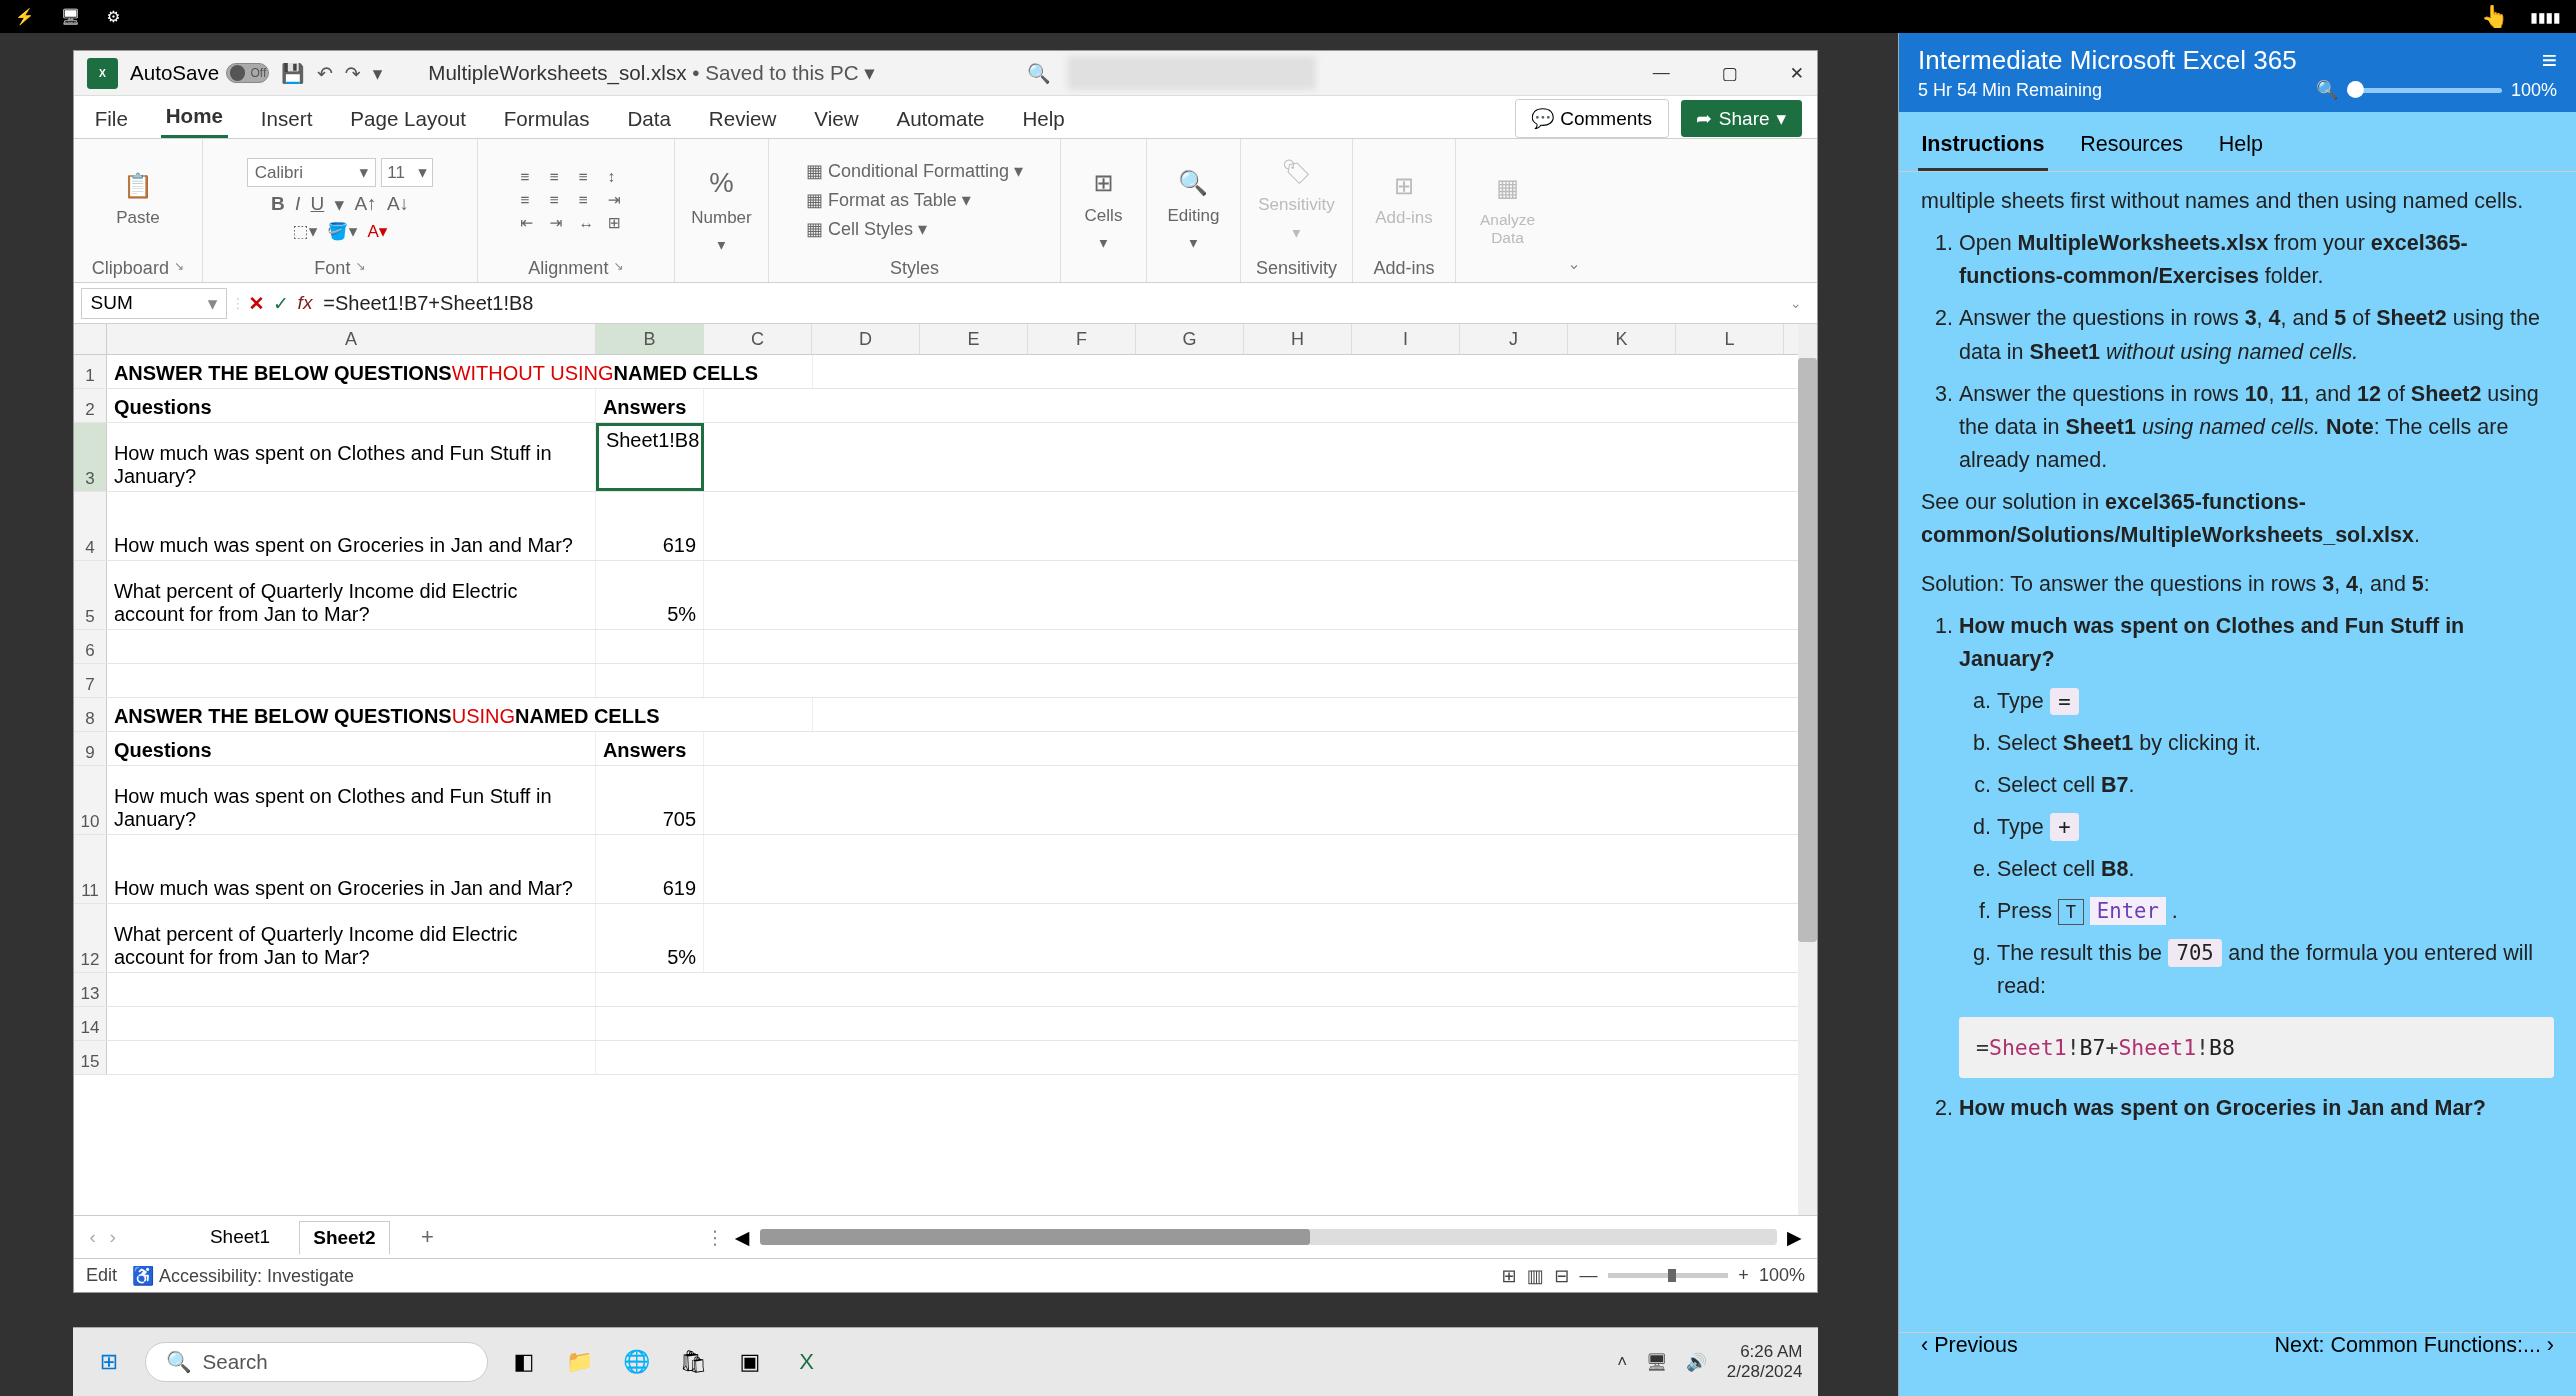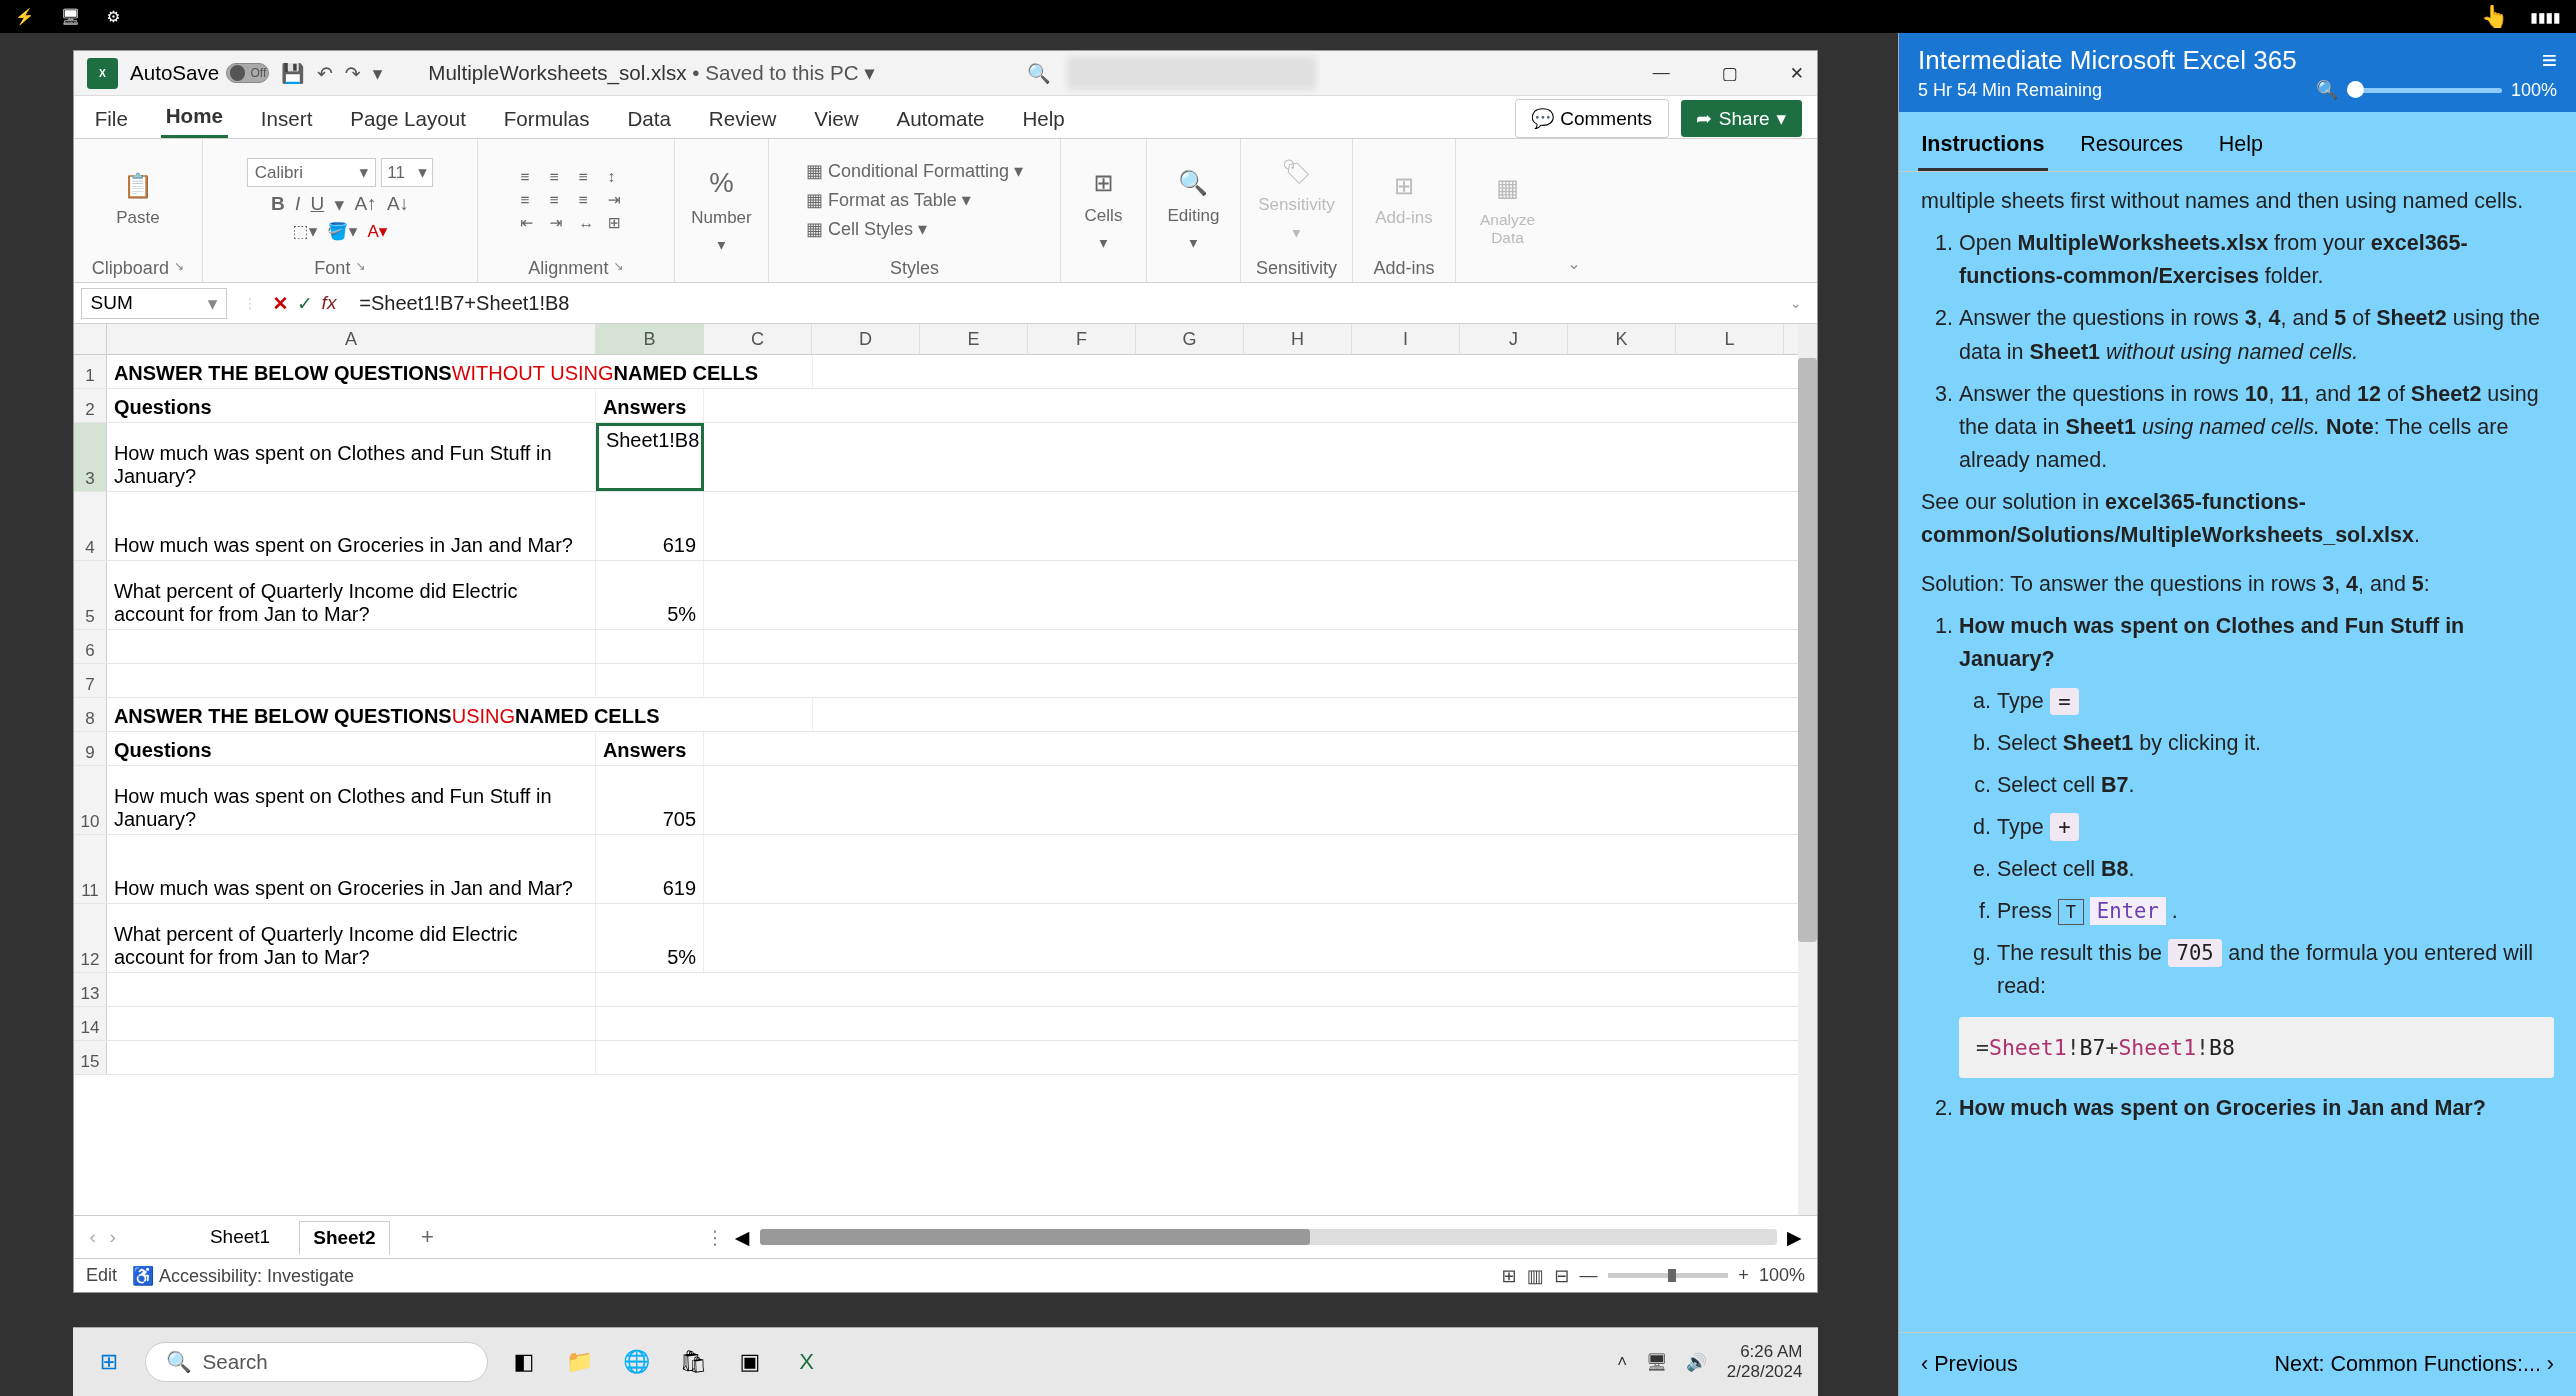--- a/index.html
+++ b/index.html
@@ -33,21 +33,21 @@
 
 .ribbon-body { height:144px; border-bottom:0.9px solid #d0d0d0; display:flex; background:#fafafa; color:#666; overflow:hidden;}
 .rgroup { border-right:0.9px solid #e0e0e0; padding:6.9px 10.3px 3.4px 10.3px; display:flex; flex-direction:column; align-items:center; justify-content:space-between;}
 .rgroup .glabel { font-size:18px; color:#666; margin-top:3.4px;}
 .rgroup .gbody { flex:1; display:flex; gap:8.6px; flex-wrap:wrap; align-items:center; justify-content:center; font-size:15.5px;}
 .glabel-row { display:flex; width:100%; justify-content:center; gap:5.2px; align-items:center;}
 .glabel-row .launcher{font-size:12px; color:#888;}
 .font-name { width:129px; height:29px; border:0.9px solid #ccc; padding:0 6.9px; display:flex; align-items:center; justify-content:space-between; background:#fff; font-size:17px;}
 .font-size { width:52px; height:29px; border:0.9px solid #ccc; padding:0 5.2px; background:#fff; display:flex; align-items:center; justify-content:space-between; font-size:17px;}
 
-.namebox-row { height:41px; display:flex; align-items:center; border-bottom:0.9px solid #d0d0d0; padding:0 6.9px; gap:16px;}
+.namebox-row { height:41px; display:flex; align-items:center; border-bottom:0.9px solid #d0d0d0; padding:0 6.9px; gap:4px;}
 .namebox { width:146px; height:31px; border:0.9px solid #ccc; display:flex; align-items:center; padding:0 8.6px; font-size:19px; justify-content:space-between;}
 .fx-controls { display:flex; gap:8.6px; align-items:center; font-size:19px;}
 .fx-cancel { color:#c00; font-weight:bold;}
 .fx-enter { color:#1d6f42;}
 .fx-label { font-style:italic; color:#7f1d1d;}
 .formula-input { flex:1; font-size:20px; padding:3.4px 6.9px; color:#222;}
 
 .grid-headers { display:flex; height:31px; border-bottom:0.9px solid #ccc; background:#f3f3f3;}
 .rowhead-spacer { width:33px; border-right:0.9px solid #ccc;}
 .colhead { border-right:0.9px solid #ddd; text-align:center; font-size:18px; color:#555; line-height:31px;}
@@ -91,21 +91,21 @@
 .course-body ol { padding-left:38px; margin:8.6px 0;}
 .course-body ol ol { list-style-type: lower-alpha; }
 .course-body li { margin:8.6px 0;}
 .course-body b { font-weight:700;}
 .course-body em { font-style:italic;}
 .kbd { font-family:monospace; background:#f0e9f4; padding:1.7px 8.6px; border-radius:3.4px; font-size:20.6px; }
 .kbd-box { border:1.7px solid #555; padding:1.7px 6.9px; font-family:monospace; font-size:17px;}
 .enter-key { font-family:monospace; color:#6a3fb5; font-size:20.6px; background:#f4eefb; padding:1.7px 6.9px;}
 .code-block { background:#f0f0f0; padding:13.7px 17px; font-family:monospace; font-size:21.5px; margin:13.7px 0; border-radius:3.4px; }
 .code-block .op{color:#333;} .code-block .sheet{color:#b03070;}
-.course-nav { height:64px; border-top:0.9px solid #ccc; display:flex; align-items:center; justify-content:space-between; padding:0 22px; font-size:21.5px;}
+.course-nav { height:64px; border-top:0.9px solid #ccc; display:flex; justify-content:space-between; padding:0 22px; font-size:21.5px;}
 .hamburger{margin-left:auto;font-size:26px;color:#fff;}
 .vscroll{position:absolute;right:0;top:0;width:19px;height:100%;background:#eee;}
 .vscroll .thumb{position:absolute;top:34px;width:100%;height:584px;background:#bbb;border-radius:3.4px;}
 .cursor-icon{position:absolute;font-size:22px;color:#fff;z-index:100;}
 </style>
 </head>
 <body>
 
 <div class="topbar">
   <div class="left-icons">

